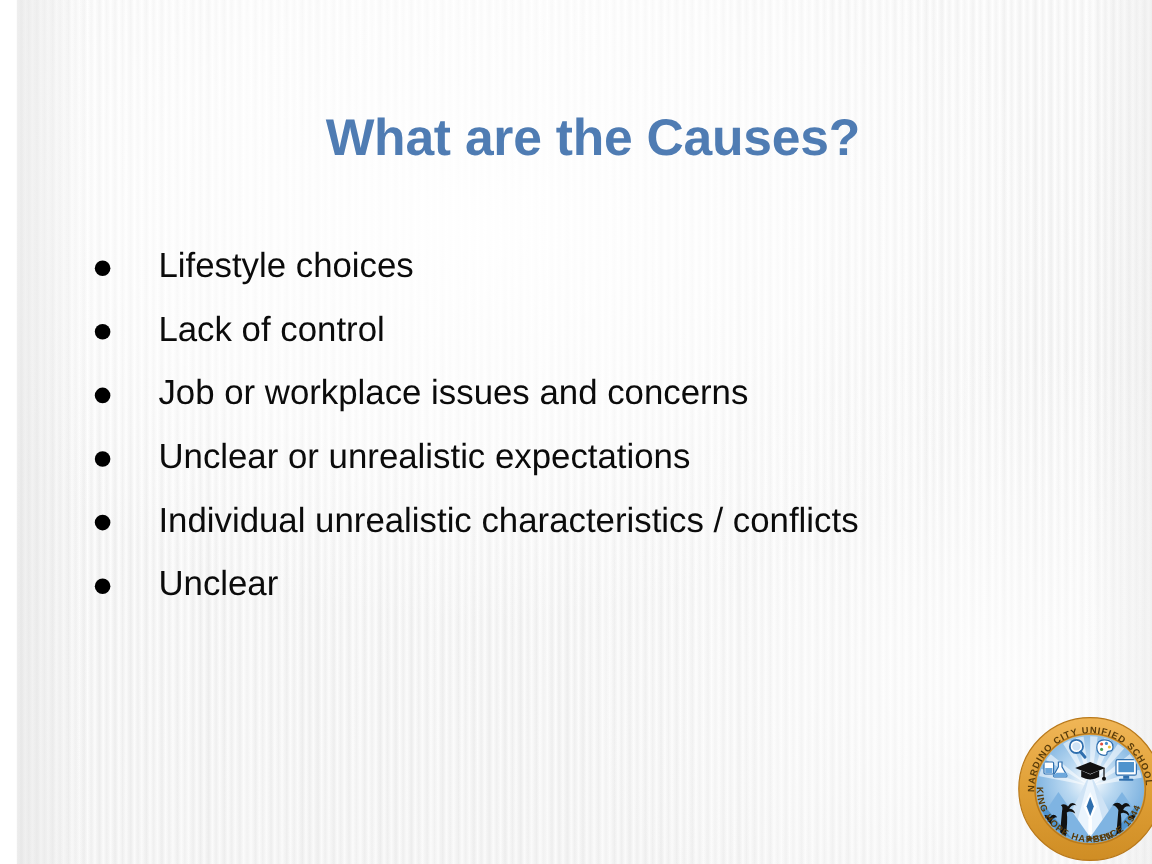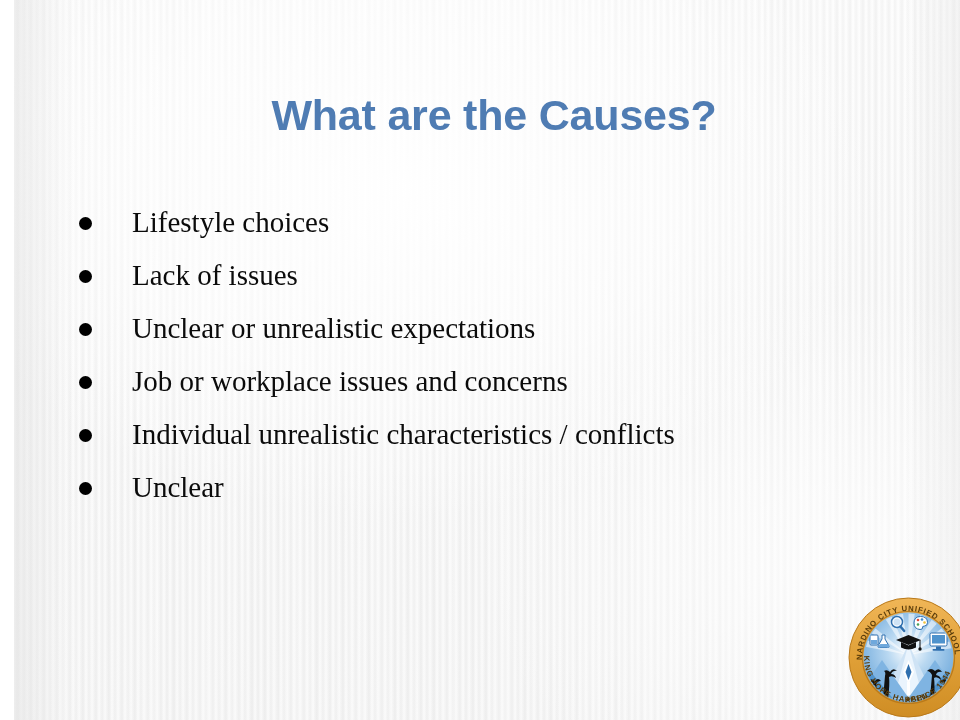--- a/index.html
+++ b/index.html
@@ -101,21 +101,20 @@
     list-style: none;
   }
   .bullet-item {
     position: relative;
     height: 53px;
     line-height: 53px;
     padding-left: 63px;
     color: #0b0b0b;
     font-size: 29px;
     white-space: nowrap;
-    font-family: Liberation Serif, serif;
   }
   .bullet-dot {
     position: absolute;
     left: 10px;
     top: 50%;
     margin-top: -6px;
     width: 13px;
     height: 13px;
     border-radius: 50%;
     background: #000000;
@@ -150,31 +149,31 @@
 
     <ul class="bullet-list">
 
       <li class="bullet-item">
         <span class="bullet-dot"></span>
         <span class="bullet-text">Lifestyle choices</span>
       </li>
 
       <li class="bullet-item">
         <span class="bullet-dot"></span>
-        <span class="bullet-text">Lack of issues</span>
+        <span class="bullet-text">Lack of control</span>
+      </li>
+
+      <li class="bullet-item">
+        <span class="bullet-dot"></span>
+        <span class="bullet-text">Job or workplace issues and concerns</span>
       </li>
 
       <li class="bullet-item">
         <span class="bullet-dot"></span>
         <span class="bullet-text">Unclear or unrealistic expectations</span>
-      </li>
-
-      <li class="bullet-item">
-        <span class="bullet-dot"></span>
-        <span class="bullet-text">Job or workplace issues and concerns</span>
       </li>
 
       <li class="bullet-item">
         <span class="bullet-dot"></span>
         <span class="bullet-text">Individual unrealistic characteristics / conflicts</span>
       </li>
 
       <li class="bullet-item">
         <span class="bullet-dot"></span>
         <span class="bullet-text">Unclear</span>

